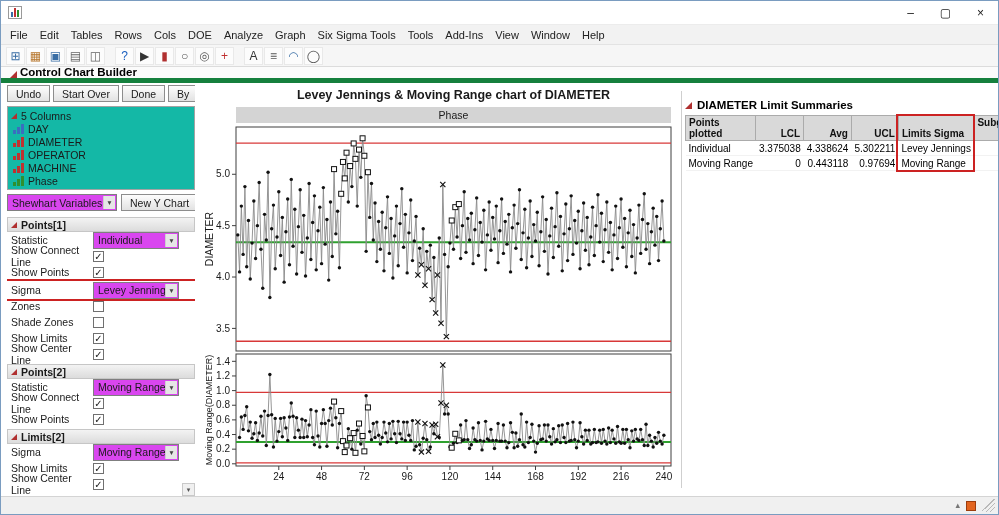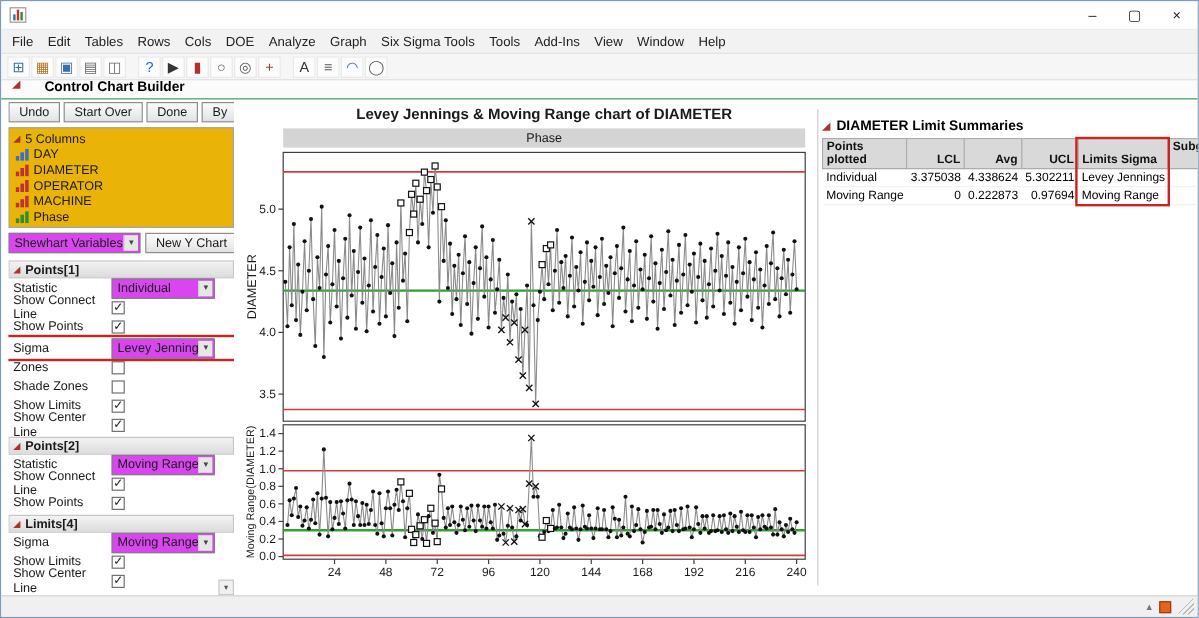--- a/index.html
+++ b/index.html
@@ -8,28 +8,28 @@
   .titlebar{position:absolute;left:0;top:0;width:100%;height:24px;background:#fff;display:flex;align-items:center;padding-left:7px;font-size:11.5px;color:#111;border-bottom:1px solid #ececec}
   .app-icon{width:14px;height:13px;margin-right:6px;border:1px solid #9a9a9a;background:#fff;display:flex;align-items:flex-end;justify-content:center;gap:1px;padding:1px}
   .app-icon i{display:block;width:2px}
   .win-controls{margin-left:auto;display:flex;height:100%}
   .win-btn{width:35px;height:100%;display:flex;align-items:center;justify-content:center;font-size:12px;color:#222}
   .menubar{position:absolute;top:24px;left:0;height:19px;width:100%;background:#f2f2f2;display:flex;align-items:center;font-size:11px;color:#222;padding-left:3px}
   .menu-item{padding:2px 6px;white-space:nowrap}
   .toolbar{position:absolute;top:43px;left:0;height:23px;width:100%;background:#f6f6f6;border-top:1px solid #e3e3e3;border-bottom:1px solid #dcdcdc;display:flex;align-items:center;padding-left:5px;gap:1px}
   .tb-icon{width:19px;height:18px;display:flex;align-items:center;justify-content:center;font-size:12px;border:1px solid #e9e9e9;background:#fcfcfc}
   .tb-icon.gap{margin-left:9px}
-  .report-header{position:absolute;top:66px;left:0;height:16px;width:100%;background:#fbfbfb;border-bottom:1px solid #15803d;display:flex;align-items:flex-start;gap:20px;padding-left:9px;font-weight:bold;font-size:11.5px;color:#000}
+  .report-header{position:absolute;top:66px;left:0;height:16px;width:100%;background:#fbfbfb;border-bottom:5px solid #15803d;display:flex;align-items:flex-end;gap:3px;padding-left:9px;font-weight:bold;font-size:11.5px;color:#000}
   .tri{width:0;height:0;border-bottom:7px solid #b03030;border-left:7px solid transparent;flex:none}
   .tri.small{border-bottom-width:6px;border-left-width:6px}
   .content{position:absolute;top:82px;left:0;right:0;bottom:18px;background:#fff}
   .left-panel{position:absolute;left:6px;top:2px;width:188px;height:411px;overflow:hidden;font-size:10.5px;color:#1a1a1a}
   .btn-row{display:flex;gap:3px;margin-bottom:4px}
   .btn{height:17px;background:linear-gradient(#fdfdfd,#e2e2e2);border:1px solid #8d8d8d;font-size:10.5px;display:flex;align-items:center;justify-content:center;padding:0 8px;white-space:nowrap}
-  .columns-box{border:1px solid #a3a3a3;background:#eab308;padding:2px 3px;margin-bottom:4px}
+  .columns-box{border:1px solid #a3a3a3;background:#14b8a6;padding:2px 3px;margin-bottom:4px}
   .col-head{display:flex;align-items:center;gap:4px;height:13px}
   .col-item{display:flex;align-items:center;gap:4px;height:13px;padding-left:2px}
   .col-icon svg{display:block}
   .selector-row{display:flex;gap:4px;margin-bottom:6px}
   .dd{height:17px;background:#d946ef;border:1px solid #7f7f7f;display:flex;align-items:center;font-size:10.5px;position:relative;padding:0 15px 0 4px;white-space:nowrap}
   .dd .arr{position:absolute;right:1px;top:1px;bottom:1px;width:12px;background:#e6e6e6;border-left:1px solid #cfcfcf;display:flex;align-items:center;justify-content:center;font-size:6.5px;color:#444}
   .dd.fixed84{width:86px;padding-right:13px;overflow:hidden}
   .dd.wide{width:110px}
   .section{margin-bottom:2px}
   .sec-head{height:15px;background:linear-gradient(#f3f3f3,#dcdcdc);border:1px solid #c6c6c6;display:flex;align-items:center;gap:4px;padding-left:3px;font-weight:bold}
@@ -254,21 +254,21 @@
               <div class="cb">✓</div>
             </div>
             <div class="ctl-row">
               <span class="lbl">Show Points</span>
               <div class="cb">✓</div>
             </div>
           </div>
           <div class="section">
             <div class="sec-head">
               <span class="tri small"></span>
-              <span>Limits[4]</span>
+              <span>Limits[2]</span>
             </div>
             <div class="ctl-row">
               <span class="lbl">Sigma</span>
               <div class="dd fixed84">
                 <span>Moving Range</span>
                 <span class="arr">▼</span>
               </div>
             </div>
             <div class="ctl-row">
               <span class="lbl">Show Limits</span>
@@ -879,21 +879,21 @@
                 <td style="text-align: left;">Individual</td>
                 <td style="text-align: right;">3.375038</td>
                 <td style="text-align: right;">4.338624</td>
                 <td style="">5.302211</td>
                 <td style="text-align: left;">Levey Jennings</td>
                 <td style="text-align: right;">1</td>
               </tr>
               <tr>
                 <td style="text-align: left;">Moving Range</td>
                 <td style="text-align: right;">0</td>
-                <td style="text-align: right;">0.222873</td>
+                <td style="text-align: right;">0.443118</td>
                 <td style="text-align: right;">0.97694</td>
                 <td style="text-align: left;">Moving Range</td>
                 <td style="text-align: right;">1</td>
               </tr>
             </tbody>
           </table>
           <div class="col-highlight" style="left: 211px; top: -1px; width: 79px; height: 58px;"></div>
         </div>
     </div>
 

